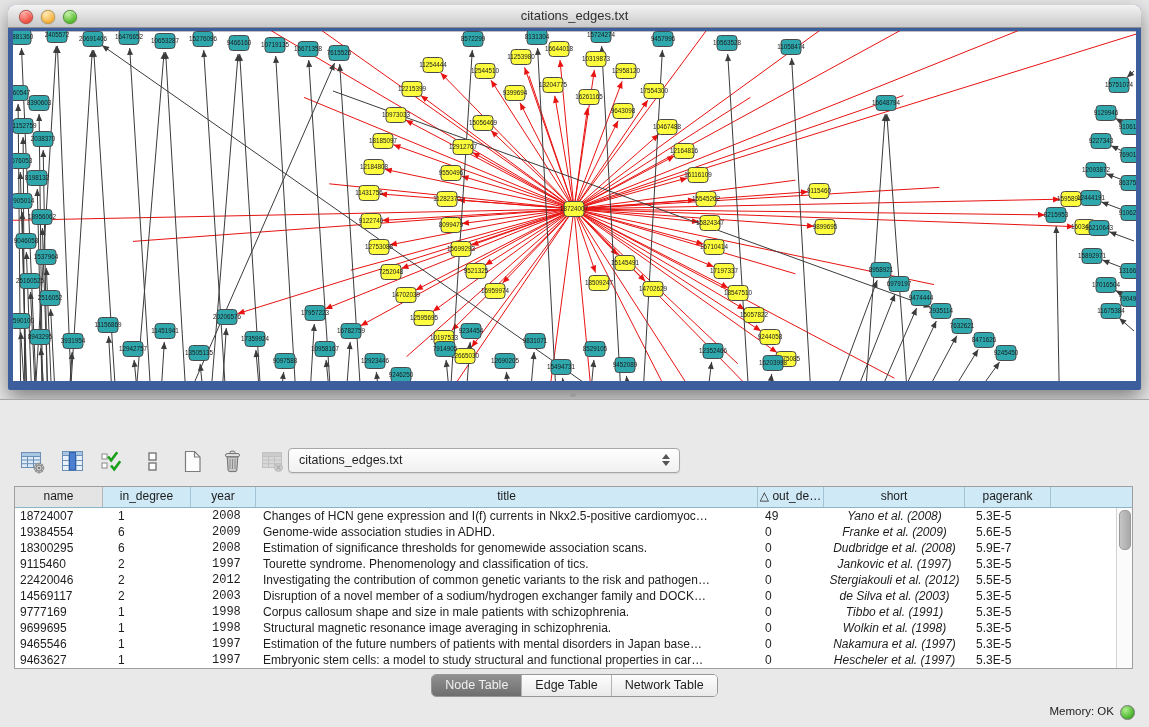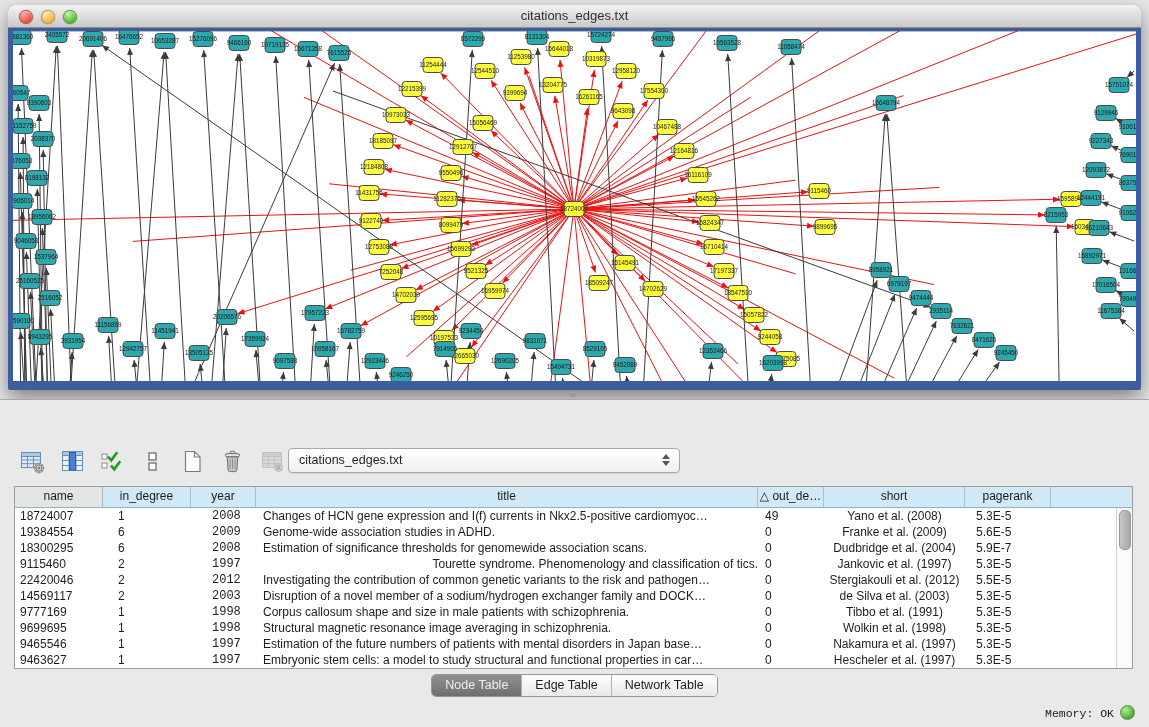--- a/index.html
+++ b/index.html
@@ -48,33 +48,33 @@
   .hcell.gray{background:#e4e4e4;border-right:1px solid #b5b5b5;}
   .hfiller{flex:1;border-right:none;}
   .tbody{position:absolute;top:21px;left:0;right:15px;bottom:0;overflow:hidden;}
   .trow{display:flex;height:16px;}
   .tcell{box-sizing:border-box;flex:none;font-size:12px;line-height:16px;color:#1d1d1d;white-space:nowrap;overflow:hidden;}
   .tcell.c0{padding-left:5px;}
   .tcell.c1{padding-left:15px;}
   .tcell.c2{padding-left:21px;font-family:Liberation Mono, monospace;}
   .tcell.c3{padding-left:7px;}
   .tcell.c4{padding-left:7px;}
-  .tcell.c5{text-align:center;}
+  .tcell.c5{text-align:center;font-style:italic;}
   .tcell.c6{padding-left:11px;}
   .vscroll{position:absolute;right:0;top:21px;bottom:0;width:15px;background:#fbfbfb;border-left:1px solid #d2d2d2;}
   .vthumb{position:absolute;left:2px;top:2px;width:10px;height:38px;border-radius:5px;
     background:linear-gradient(90deg,#c6c6c6,#a8a8a8);border:1px solid #999;}
 
   .tabs{position:absolute;left:0;top:274px;width:100%;display:flex;justify-content:center;}
   .seg{display:flex;border:1px solid #979797;border-radius:5px;overflow:hidden;background:#fff;}
   .tab{padding:2px 13px;font-size:12.5px;line-height:17px;color:#1e1e1e;background:linear-gradient(#fefefe,#e9e9e9);border-left:1px solid #b3b3b3;}
   .tab:first-child{border-left:none;}
   .tab.active{background:linear-gradient(#919191,#6e6e6e);color:#f0f0f0;}
 
-  .statusbar{position:absolute;right:14px;top:305px;display:flex;align-items:flex-end;gap:6px;font-size:11.5px;color:#222;font-family:Liberation Mono, monospace;}
+  .statusbar{position:absolute;right:14px;top:305px;display:flex;align-items:flex-start;gap:6px;font-size:11.5px;color:#222;}
   .mem-dot{width:13px;height:13px;border-radius:50%;border:1px solid #767676;
     background:radial-gradient(circle at 35% 30%,#aef08d,#3fae24 75%);}
 </style>
 </head>
 <body>
 
 <div class="screen">
 
   <div class="net-window">
     <div class="titlebar">
@@ -965,28 +965,28 @@
             <div class="tcell c4" style="width: 66px;">0</div>
             <div class="tcell c5" style="width: 141px;">Franke et al. (2009)</div>
             <div class="tcell c6" style="width: 86px;">5.6E-5</div>
           </div>
           <div class="trow">
             <div class="tcell c0" style="width: 88px;">18300295</div>
             <div class="tcell c1" style="width: 88px;">6</div>
             <div class="tcell c2" style="width: 65px;">2008</div>
             <div class="tcell c3" style="width: 502px;">Estimation of significance thresholds for genomewide association scans.</div>
             <div class="tcell c4" style="width: 66px;">0</div>
-            <div class="tcell c5" style="width: 141px;">Dudbridge et al. (2004)</div>
+            <div class="tcell c5" style="width: 141px;">Dudbridge et al. (2008)</div>
             <div class="tcell c6" style="width: 86px;">5.9E-7</div>
           </div>
           <div class="trow">
             <div class="tcell c0" style="width: 88px;">9115460</div>
             <div class="tcell c1" style="width: 88px;">2</div>
             <div class="tcell c2" style="width: 65px;">1997</div>
-            <div class="tcell c3" style="width: 502px; text-align: right;">Tourette syndrome. Phenomenology and classification of tics.</div>
+            <div class="tcell c3" style="width: 502px;">Tourette syndrome. Phenomenology and classification of tics.</div>
             <div class="tcell c4" style="width: 66px;">0</div>
             <div class="tcell c5" style="width: 141px;">Jankovic et al. (1997)</div>
             <div class="tcell c6" style="width: 86px;">5.3E-5</div>
           </div>
           <div class="trow">
             <div class="tcell c0" style="width: 88px;">22420046</div>
             <div class="tcell c1" style="width: 88px;">2</div>
             <div class="tcell c2" style="width: 65px;">2012</div>
             <div class="tcell c3" style="width: 502px;">Investigating the contribution of common genetic variants to the risk and pathogen…</div>
             <div class="tcell c4" style="width: 66px;">0</div>

